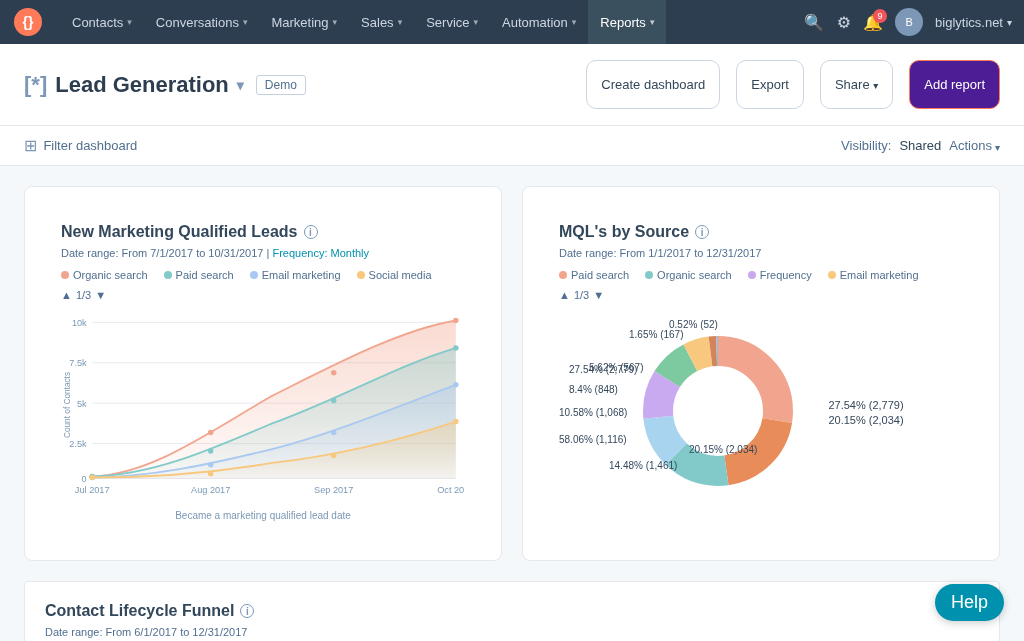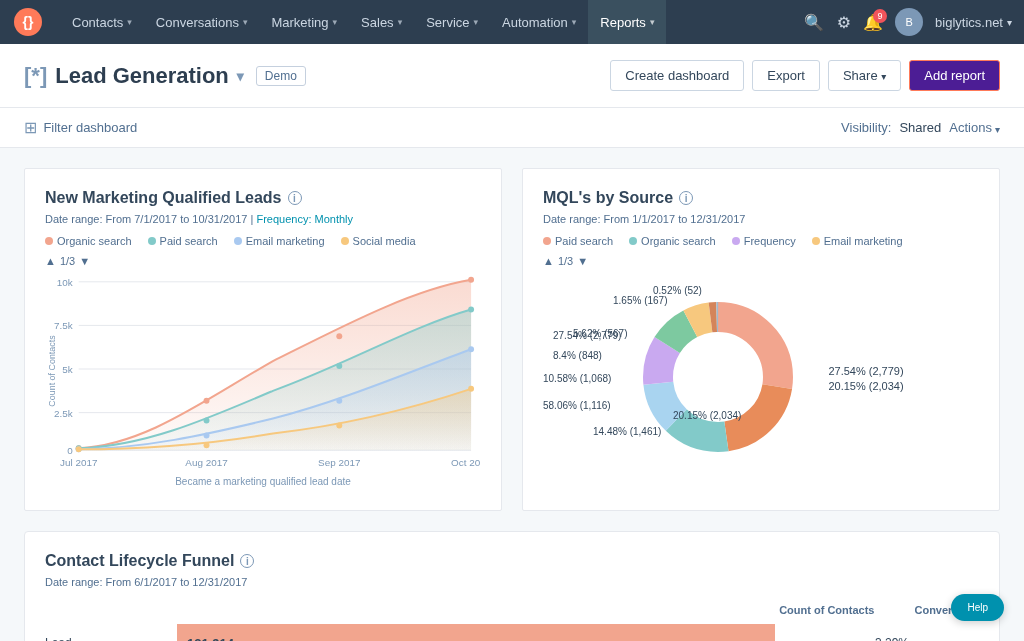--- a/index.html
+++ b/index.html
@@ -17,39 +17,39 @@
     .nav-avatar { width: 28px; height: 28px; border-radius: 50%; background: #7c98b6; display: flex; align-items: center; justify-content: center; color: #fff; font-size: 11px; cursor: pointer; overflow: hidden; }
     .nav-user { color: #cbd6e2; font-size: 13px; cursor: pointer; display: flex; align-items: center; gap: 4px; }
     .nav-notif { position: relative; }
     .notif-badge { position: absolute; top: -4px; right: -4px; background: #f2545b; color: #fff; border-radius: 50%; width: 14px; height: 14px; font-size: 9px; display: flex; align-items: center; justify-content: center; }
 
     
     .page-header { background: #fff; border-bottom: 1px solid #e5e8ed; padding: 16px 24px; display: flex; align-items: center; gap: 12px; }
     .page-title { font-size: 22px; font-weight: 600; color: #2d3e50; display: flex; align-items: center; gap: 8px; }
     .demo-badge { background: #fff; border: 1px solid #c5d0de; border-radius: 3px; padding: 2px 8px; font-size: 12px; color: #516f90; cursor: pointer; }
     .header-actions { margin-left: auto; display: flex; gap: 8px; align-items: center; }
-    .btn { padding: 7px 14px; border-radius: 3px; font-size: 13px; cursor: pointer; border: 1px solid; }
+    .btn { padding: 16px 14px; border-radius: 10px; font-size: 13px; cursor: pointer; border: 1px solid; margin-left: 8px; }
     .btn-outline { background: #fff; border-color: #cbd6e2; color: #33475b; }
     .btn-primary { background: #4c1d95; border-color: #ff7a59; color: #fff; }
     .btn-share { background: #fff; border-color: #cbd6e2; color: #33475b; }
     .chevron-down { font-size: 10px; }
 
     
     .filter-bar { background: #fff; border-bottom: 1px solid #e5e8ed; padding: 10px 24px; display: flex; align-items: center; justify-content: space-between; }
     .filter-left { display: flex; align-items: center; gap: 6px; color: #516f90; cursor: pointer; font-size: 13px; }
     .filter-right { display: flex; align-items: center; gap: 8px; font-size: 13px; color: #516f90; }
     .filter-right span { color: #516f90; }
     .filter-right .actions-link { color: #0091ae; cursor: pointer; display: flex; align-items: flex-end; gap: 3px; }
 
     
     .content { padding: 20px 24px; }
     .charts-row { display: flex; gap: 20px; margin-bottom: 20px; }
 
     
-    .chart-card { background: #fff; border: 1px solid #e5e8ed; border-radius: 2px; padding: 20px; }
+    .chart-card { background: #fff; border: 1px solid #e5e8ed; border-radius: 8px; padding: 36px; }
     .chart-card-left { flex: 1; min-width: 0; }
     .chart-card-right { flex: 1; min-width: 0; }
     .chart-title { font-size: 16px; font-weight: 600; color: #33475b; display: flex; align-items: center; gap: 6px; margin-bottom: 6px; }
     .info-icon { width: 14px; height: 14px; border-radius: 50%; border: 1px solid #7c98b6; color: #7c98b6; font-size: 10px; display: flex; align-items: center; justify-content: center; cursor: pointer; }
     .chart-meta { font-size: 11px; color: #516f90; margin-bottom: 10px; }
     .chart-meta .freq { color: #0091ae; }
     .legend { display: flex; gap: 16px; margin-bottom: 8px; flex-wrap: wrap; }
     .legend-item { display: flex; align-items: center; gap: 4px; font-size: 11px; color: #516f90; }
     .legend-dot { width: 8px; height: 8px; border-radius: 50%; }
     .legend-controls { display: flex; align-items: center; gap: 4px; font-size: 11px; color: #516f90; margin-bottom: 4px; }
@@ -60,21 +60,21 @@
     .funnel-meta { font-size: 11px; color: #516f90; margin-bottom: 16px; }
     .funnel-table-header { display: flex; justify-content: flex-end; gap: 40px; font-size: 11px; color: #516f90; font-weight: 600; margin-bottom: 8px; padding-right: 4px; }
     .funnel-row { display: flex; align-items: center; gap: 12px; margin-bottom: 2px; }
     .funnel-label { width: 120px; font-size: 12px; color: #33475b; flex-shrink: 0; }
     .funnel-bar-container { flex: 1; height: 38px; position: relative; }
     .funnel-bar { height: 100%; display: flex; align-items: center; padding-left: 10px; font-size: 13px; font-weight: 600; color: #33475b; }
     .funnel-metrics { display: flex; gap: 40px; width: 140px; flex-shrink: 0; text-align: right; }
     .funnel-conv { width: 70px; font-size: 12px; color: #33475b; text-align: right; }
 
     
-    .help-btn { position: fixed; bottom: 20px; right: 20px; background: #0091ae; color: #fff; border-radius: 20px; padding: 8px 16px; font-size: 10px; cursor: pointer; box-shadow: 0 2px 8px rgba(0,0,0,0.2); }
+    .help-btn { position: fixed; bottom: 20px; right: 20px; background: #0091ae; color: #fff; border-radius: 20px; padding: 8px 16px; font-size: 18px; cursor: pointer; box-shadow: 0 2px 8px rgba(0,0,0,0.2); }
     .card-wrap { position: relative; }
   </style>
 </head>
 <body>
 
 <nav class="nav">
   <div class="nav-logo">
     <svg viewBox="0 0 32 32" width="32" height="32">
       <circle cx="16" cy="16" r="14" fill="#ff7a59"></circle>
       <text x="16" y="21" text-anchor="middle" fill="#fff" font-size="14" font-weight="bold">{}</text>

